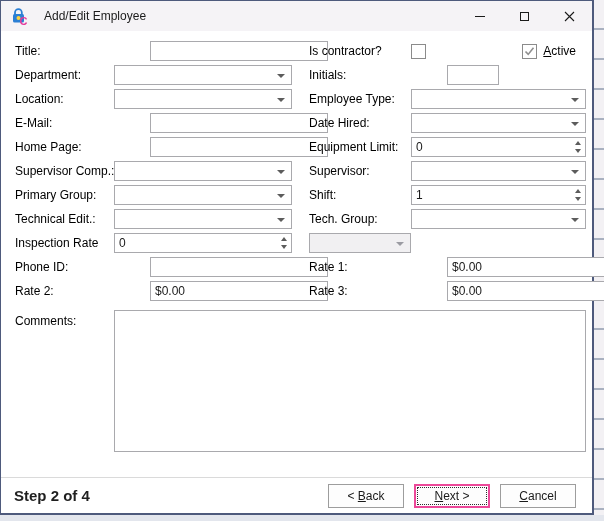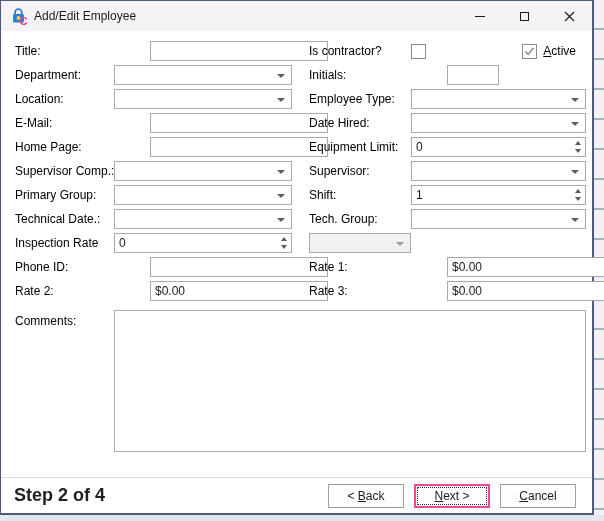--- a/index.html
+++ b/index.html
@@ -28,21 +28,21 @@
     border-right-width: 2px;
     border-bottom-width: 2px;
   }
 
   
   .titlebar {
     height: 30px; display: flex; align-items: center;
     background: #f5f3f6; padding-left: 9px;
   }
   .app-icon { width: 18px; height: 18px; flex: 0 0 auto; }
-  .title-text { font-size: 12px; color: #1b1b1b; margin-left: 6px; }
+  .title-text { font-size: 12px; color: #1b1b1b; margin-left: 16px; }
   .caption-buttons { margin-left: auto; display: flex; height: 100%; }
   .cap-btn { width: 45px; height: 100%; display: flex; align-items: center; justify-content: center; cursor: default; }
   .glyph-min { width: 10px; height: 1px; background: #1a1a1a; display: block; }
   .glyph-max { width: 9px; height: 9px; border: 1px solid #1a1a1a; display: block; }
 
   
   .content { padding: 8px 0 0 14px; }
   .row {
     display: grid;
     grid-template-columns: 99px 178px 17px 102px 175px;
@@ -92,21 +92,21 @@
     width: 472px; height: 142px; border: 1px solid #a9a9ad;
     font: 12px "Liberation Sans", sans-serif; resize: none; outline: none; padding: 2px 4px;
   }
 
   
   .footer {
     position: absolute; left: 0; bottom: 0; width: 100%; height: 36px;
     border-top: 1px solid #dadada; background: #fff;
     display: flex; align-items: center; padding: 0 16px 0 13px;
   }
-  .step { font-weight: bold; font-size: 18px; color: #1f1f1f; }
+  .step { font-weight: bold; font-size: 15px; color: #1f1f1f; }
   .btns { margin-left: auto; display: flex; gap: 10px; }
   .btn {
     width: 76px; height: 24px;
     background: #fdfdfd; border: 1px solid #9d9d9d;
     font: 12px "Liberation Sans", sans-serif; color: #1a1a1a;
     display: inline-flex; align-items: center; justify-content: center;
     cursor: default;
   }
   .btn.default {
     border: 2px solid #ec4899;
@@ -232,21 +232,21 @@
       <div class="spin">
         <span>1</span>
         <span class="arrows">
             <i class="up"></i>
             <i class="dn"></i>
           </span>
       </div>
     </div>
 
     <div class="row">
-      <label class="lbl">Technical Date.:</label>
+      <label class="lbl">Technical Edit.:</label>
       <div class="combo">
           <span class="arrow"></span>
         </div>
       <i class="gap"></i>
       <label class="lbl">Tech. Group:</label>
       <div class="combo">
           <span class="arrow"></span>
         </div>
     </div>
 

